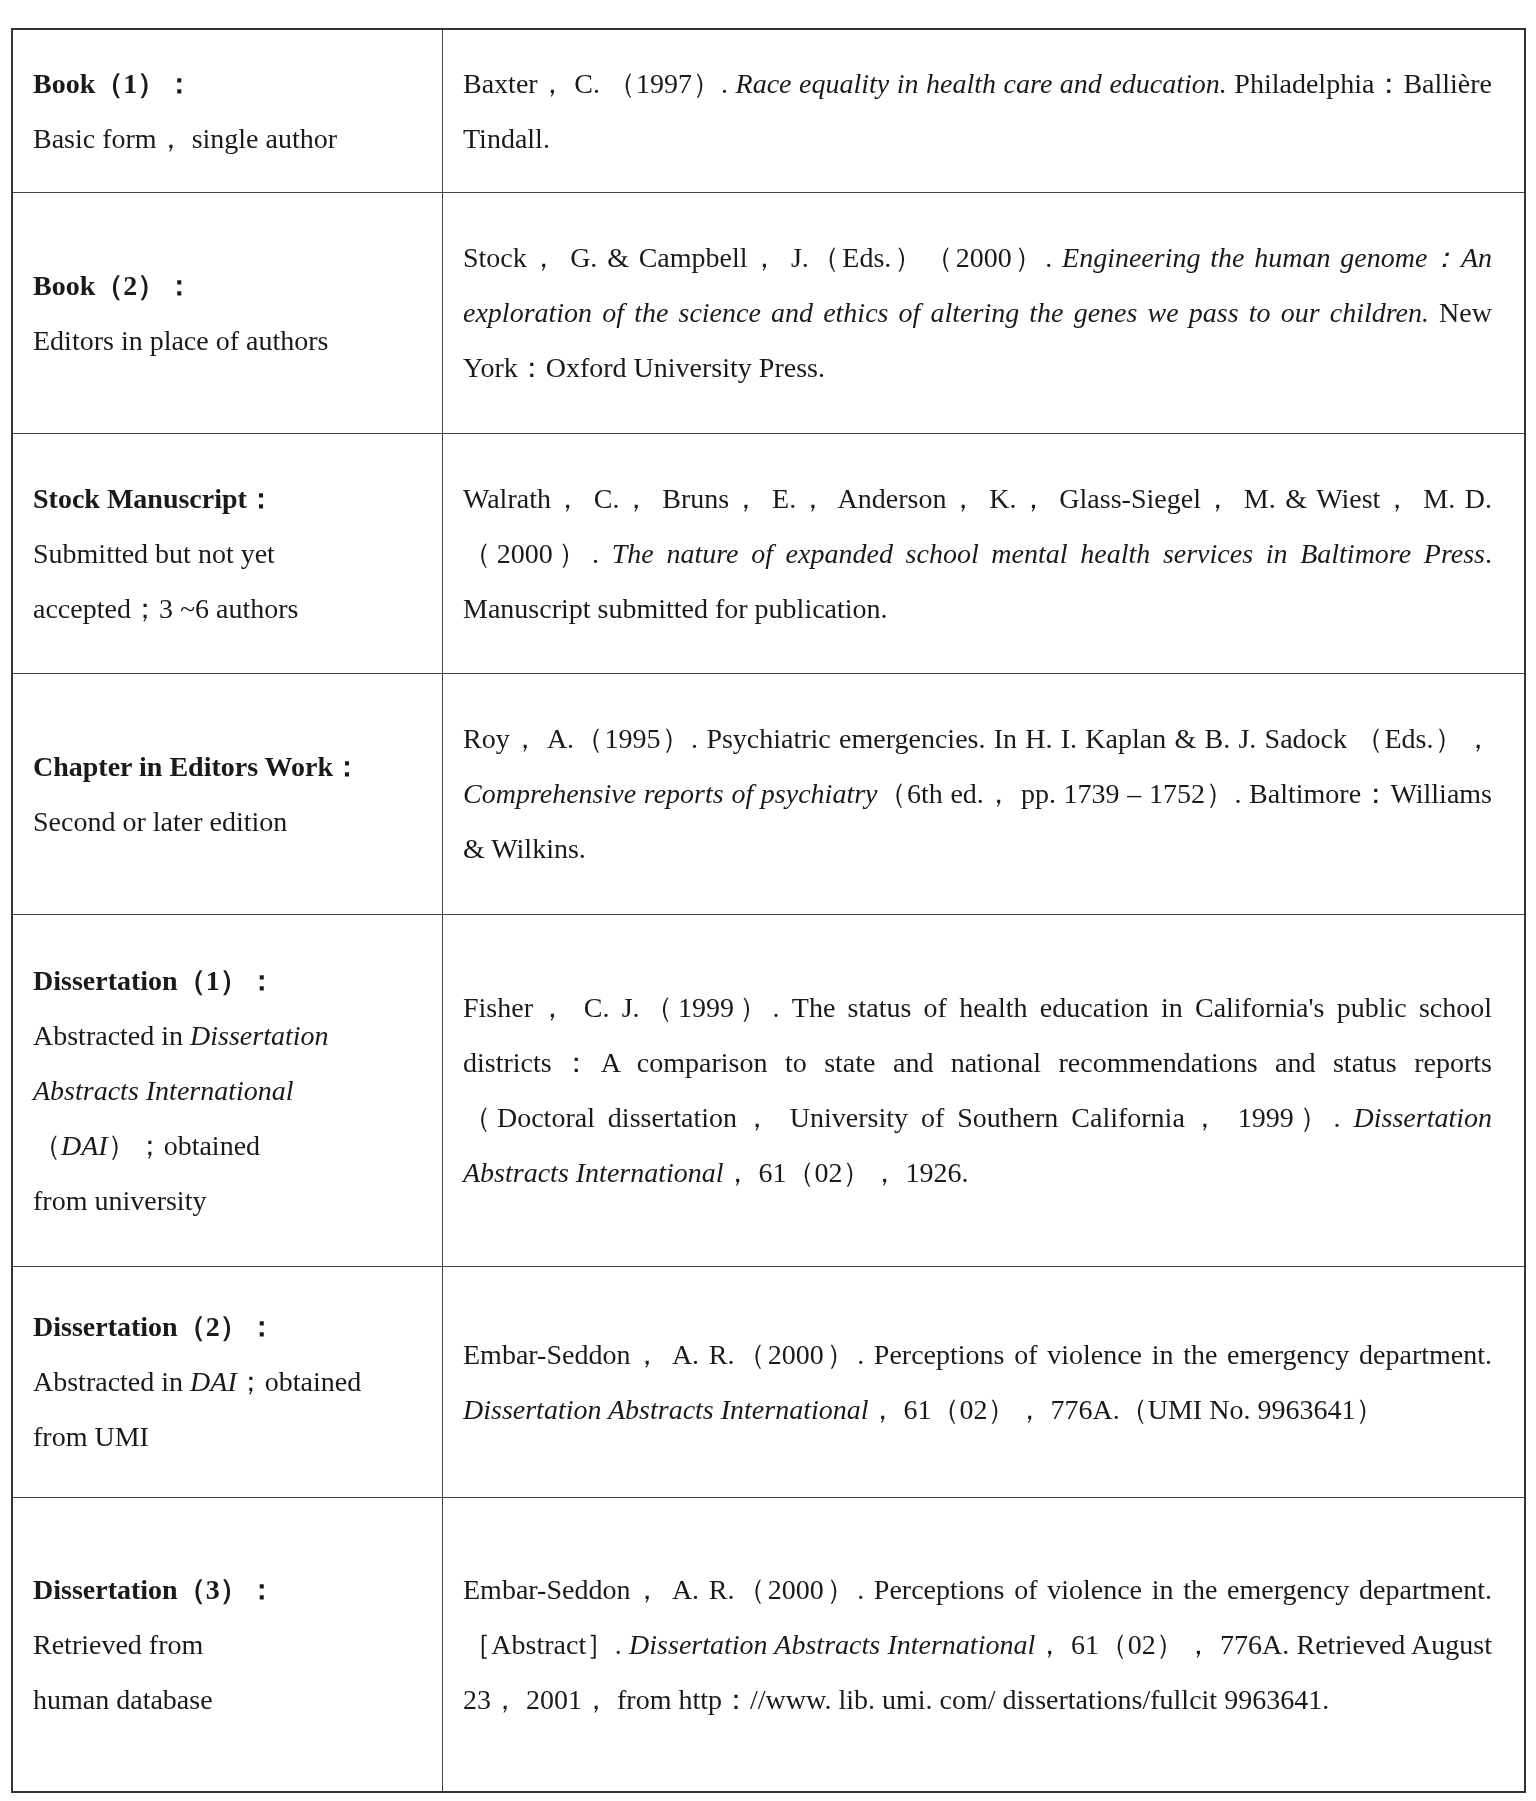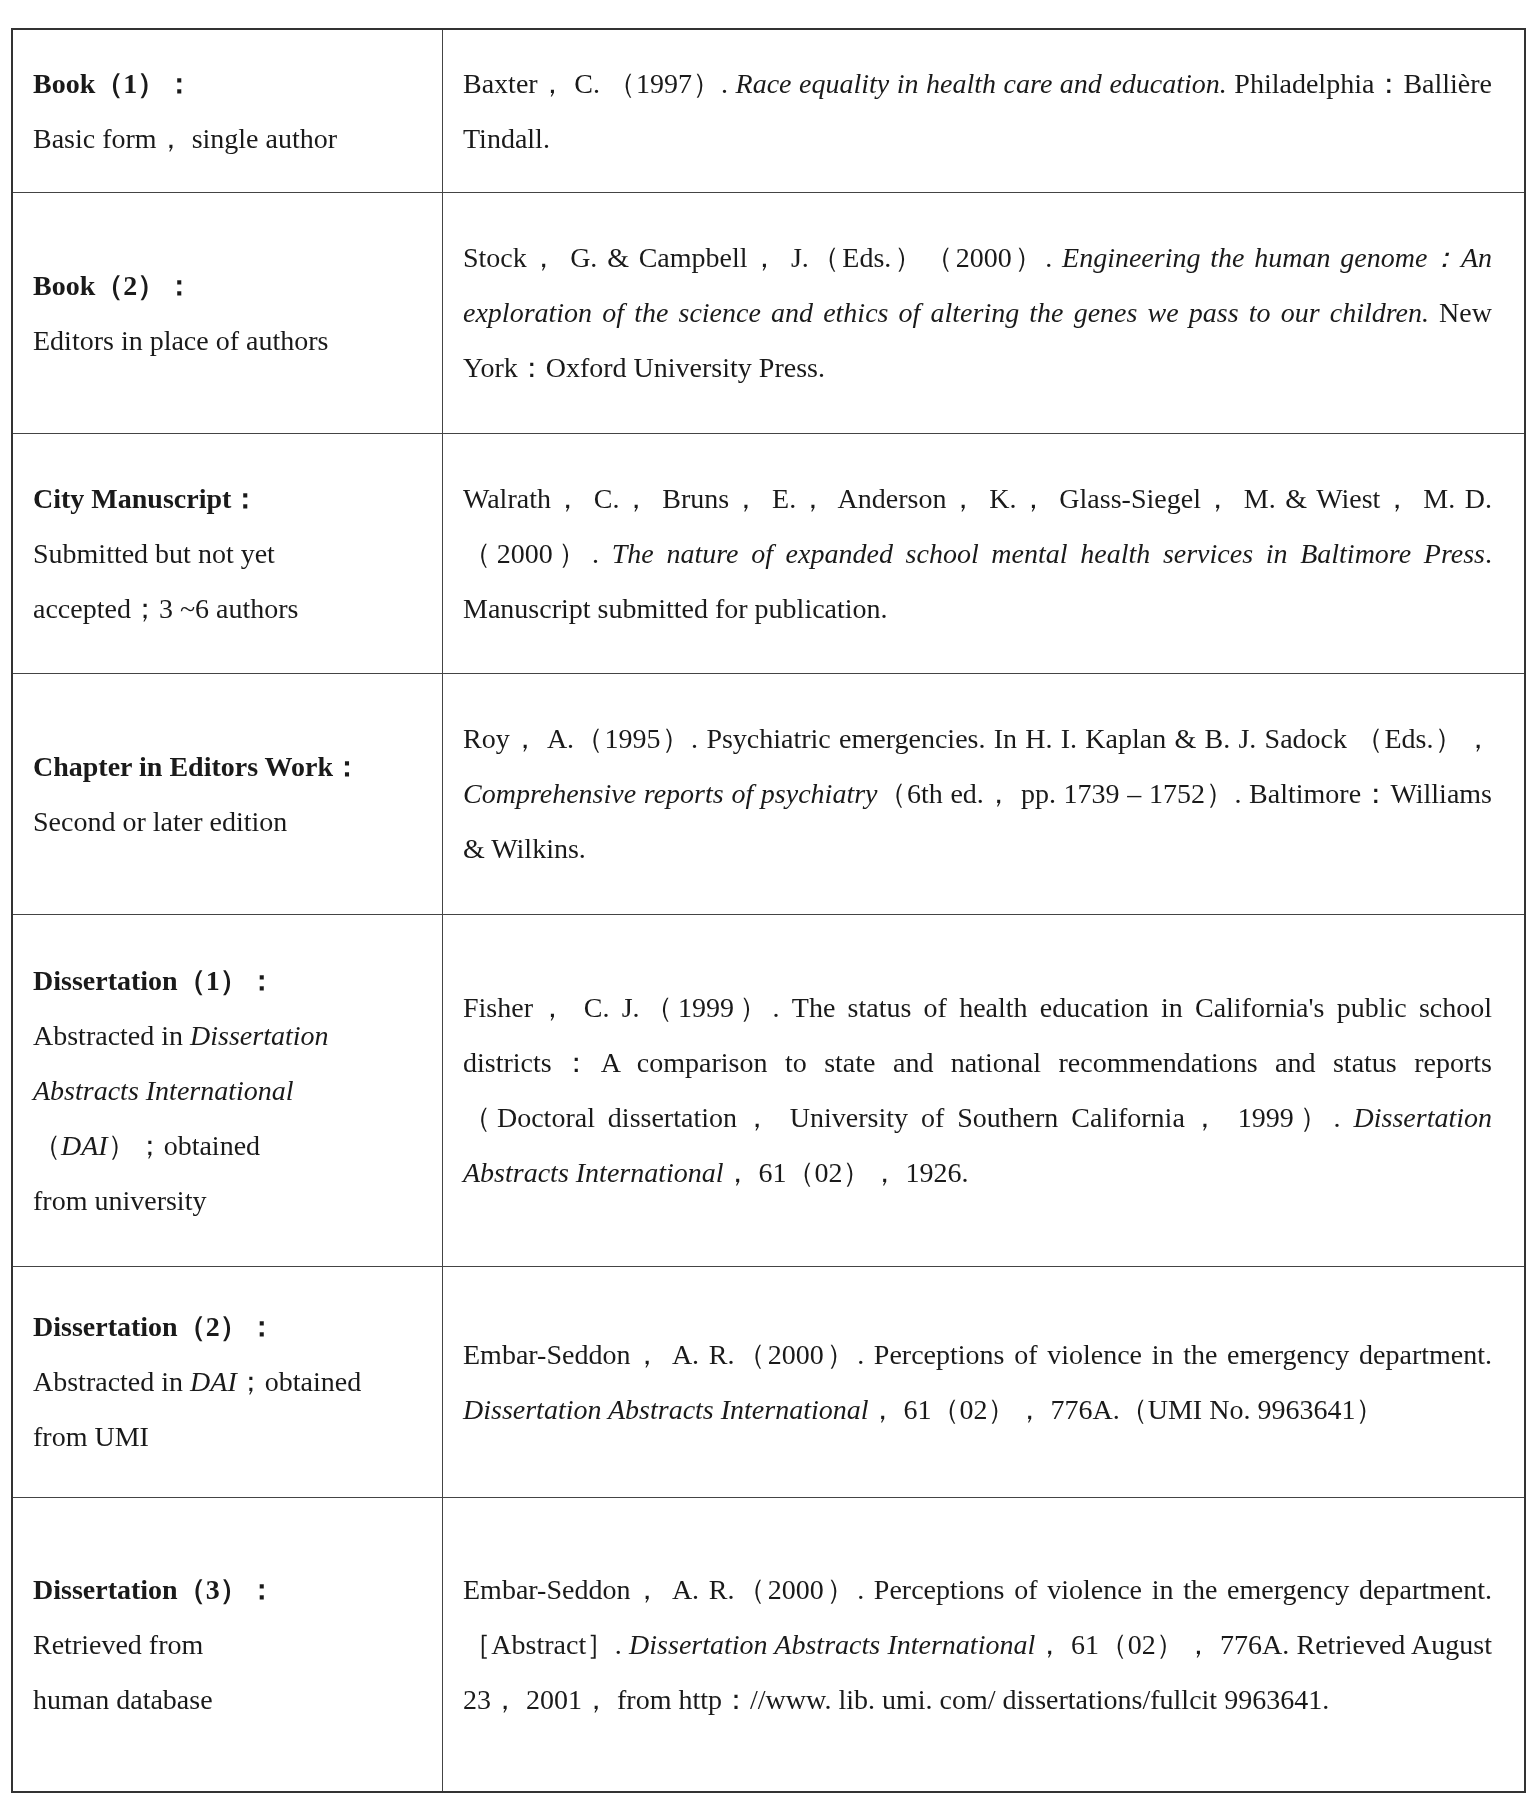--- a/index.html
+++ b/index.html
@@ -71,21 +71,21 @@
     <tr class="r2">
       <td>
         <span class="cat-title">Book（2）：</span>
         <span class="cat-desc">Editors in place of authors</span>
       </td>
       <td><span>Stock， G. &amp; Campbell， J.（Eds.）（2000）. </span><em>Engineering the human genome：An exploration of the science and ethics of altering the genes we pass to our children.</em><span> New York：Oxford University Press.</span></td>
     </tr>
 
     <tr class="r3">
       <td>
-        <span class="cat-title">City Manuscript：</span>
+        <span class="cat-title">Stock Manuscript：</span>
         <span class="cat-desc">Submitted but not yet</span>
         <span class="cat-desc">accepted；3 ~6 authors</span>
       </td>
       <td><span>Walrath， C.， Bruns， E.， Anderson， K.， Glass-Siegel， M. &amp; Wiest， M. D.（2000）. </span><em>The nature of expanded school mental health services in Baltimore Press</em><span>. Manuscript submitted for publication.</span></td>
     </tr>
 
     <tr class="r4">
       <td>
         <span class="cat-title">Chapter in Editors Work：</span>
         <span class="cat-desc">Second or later edition</span>

